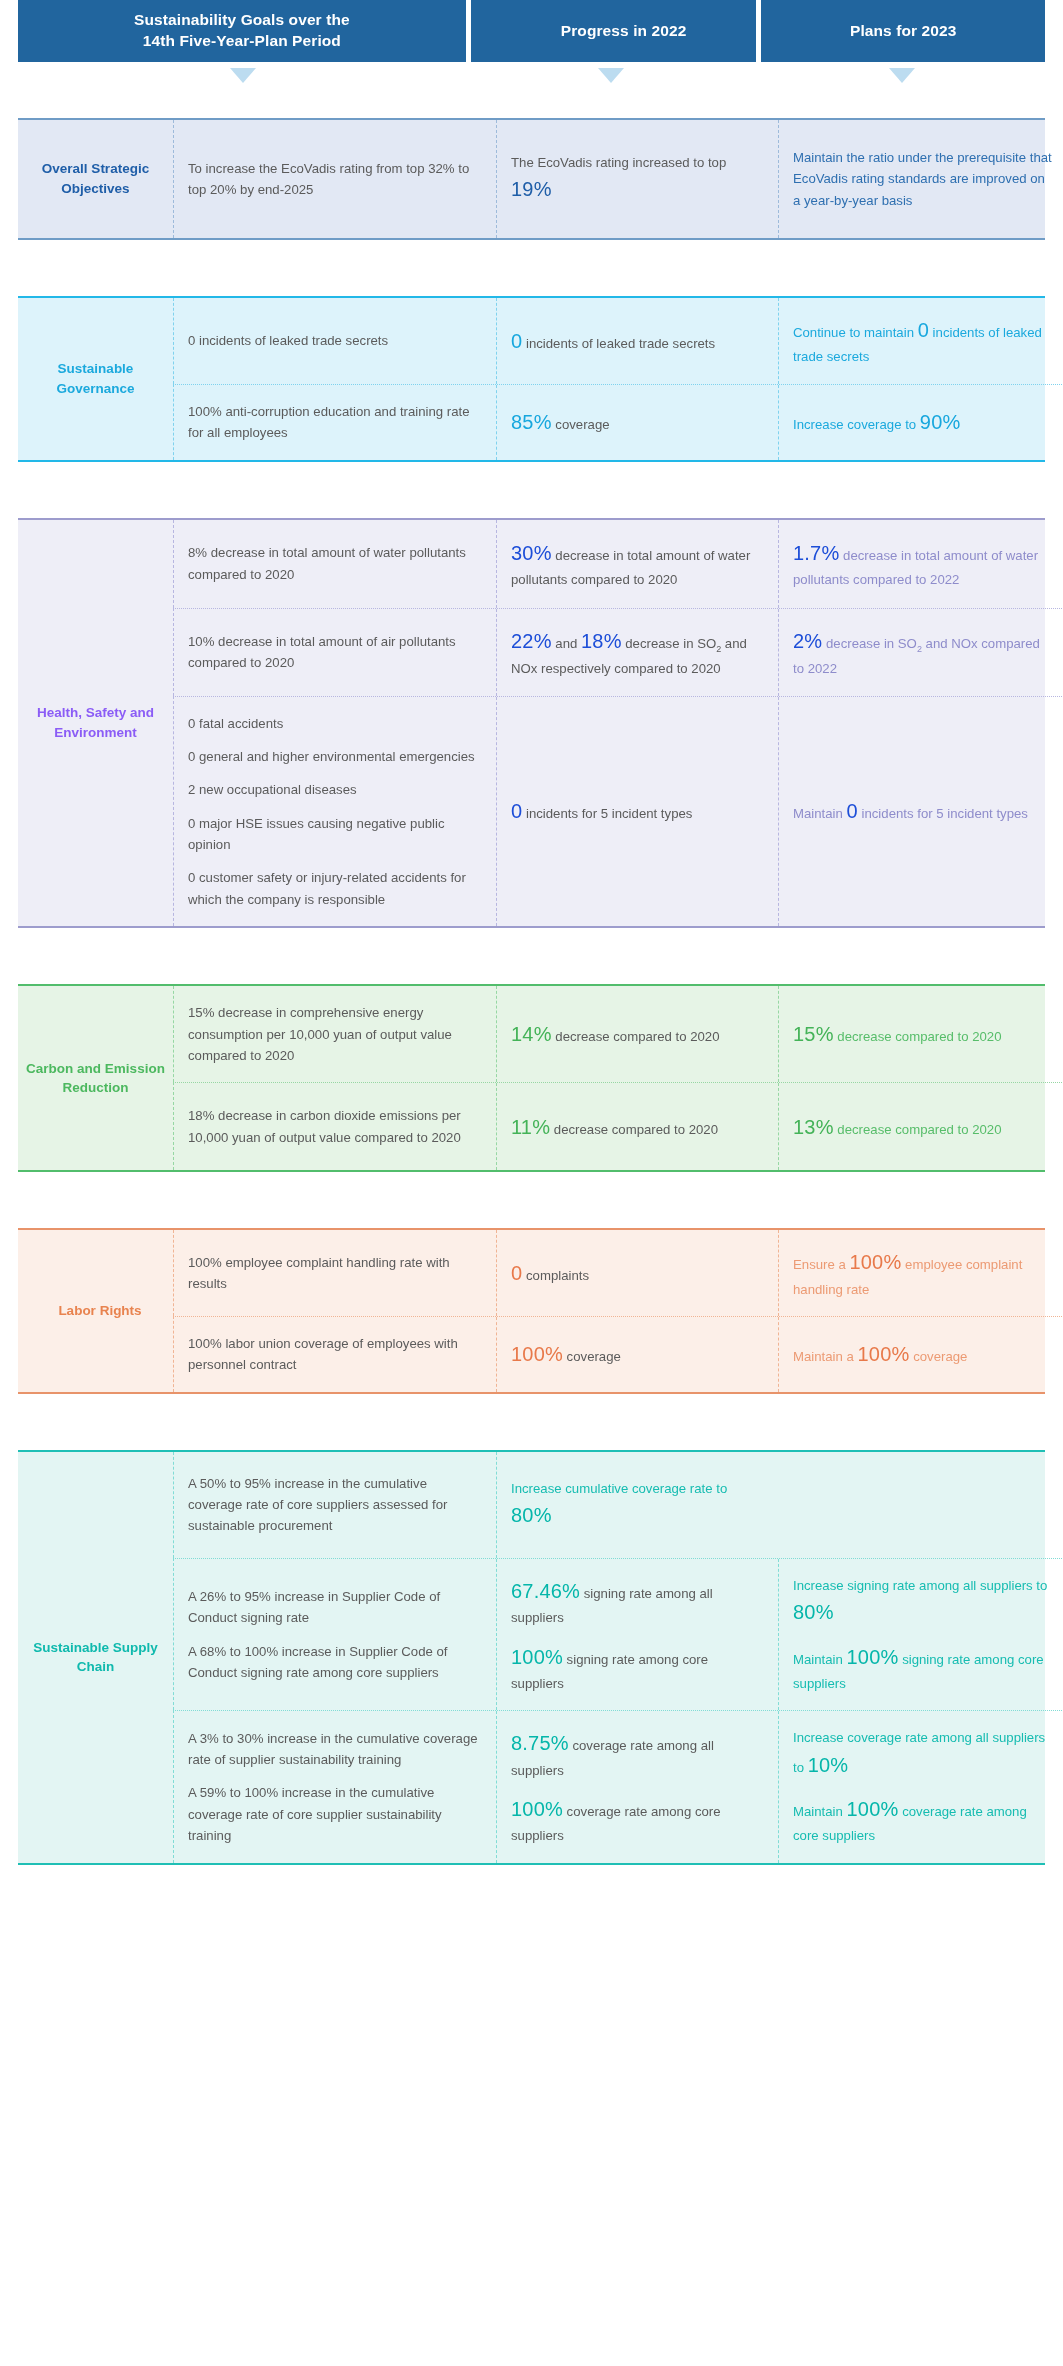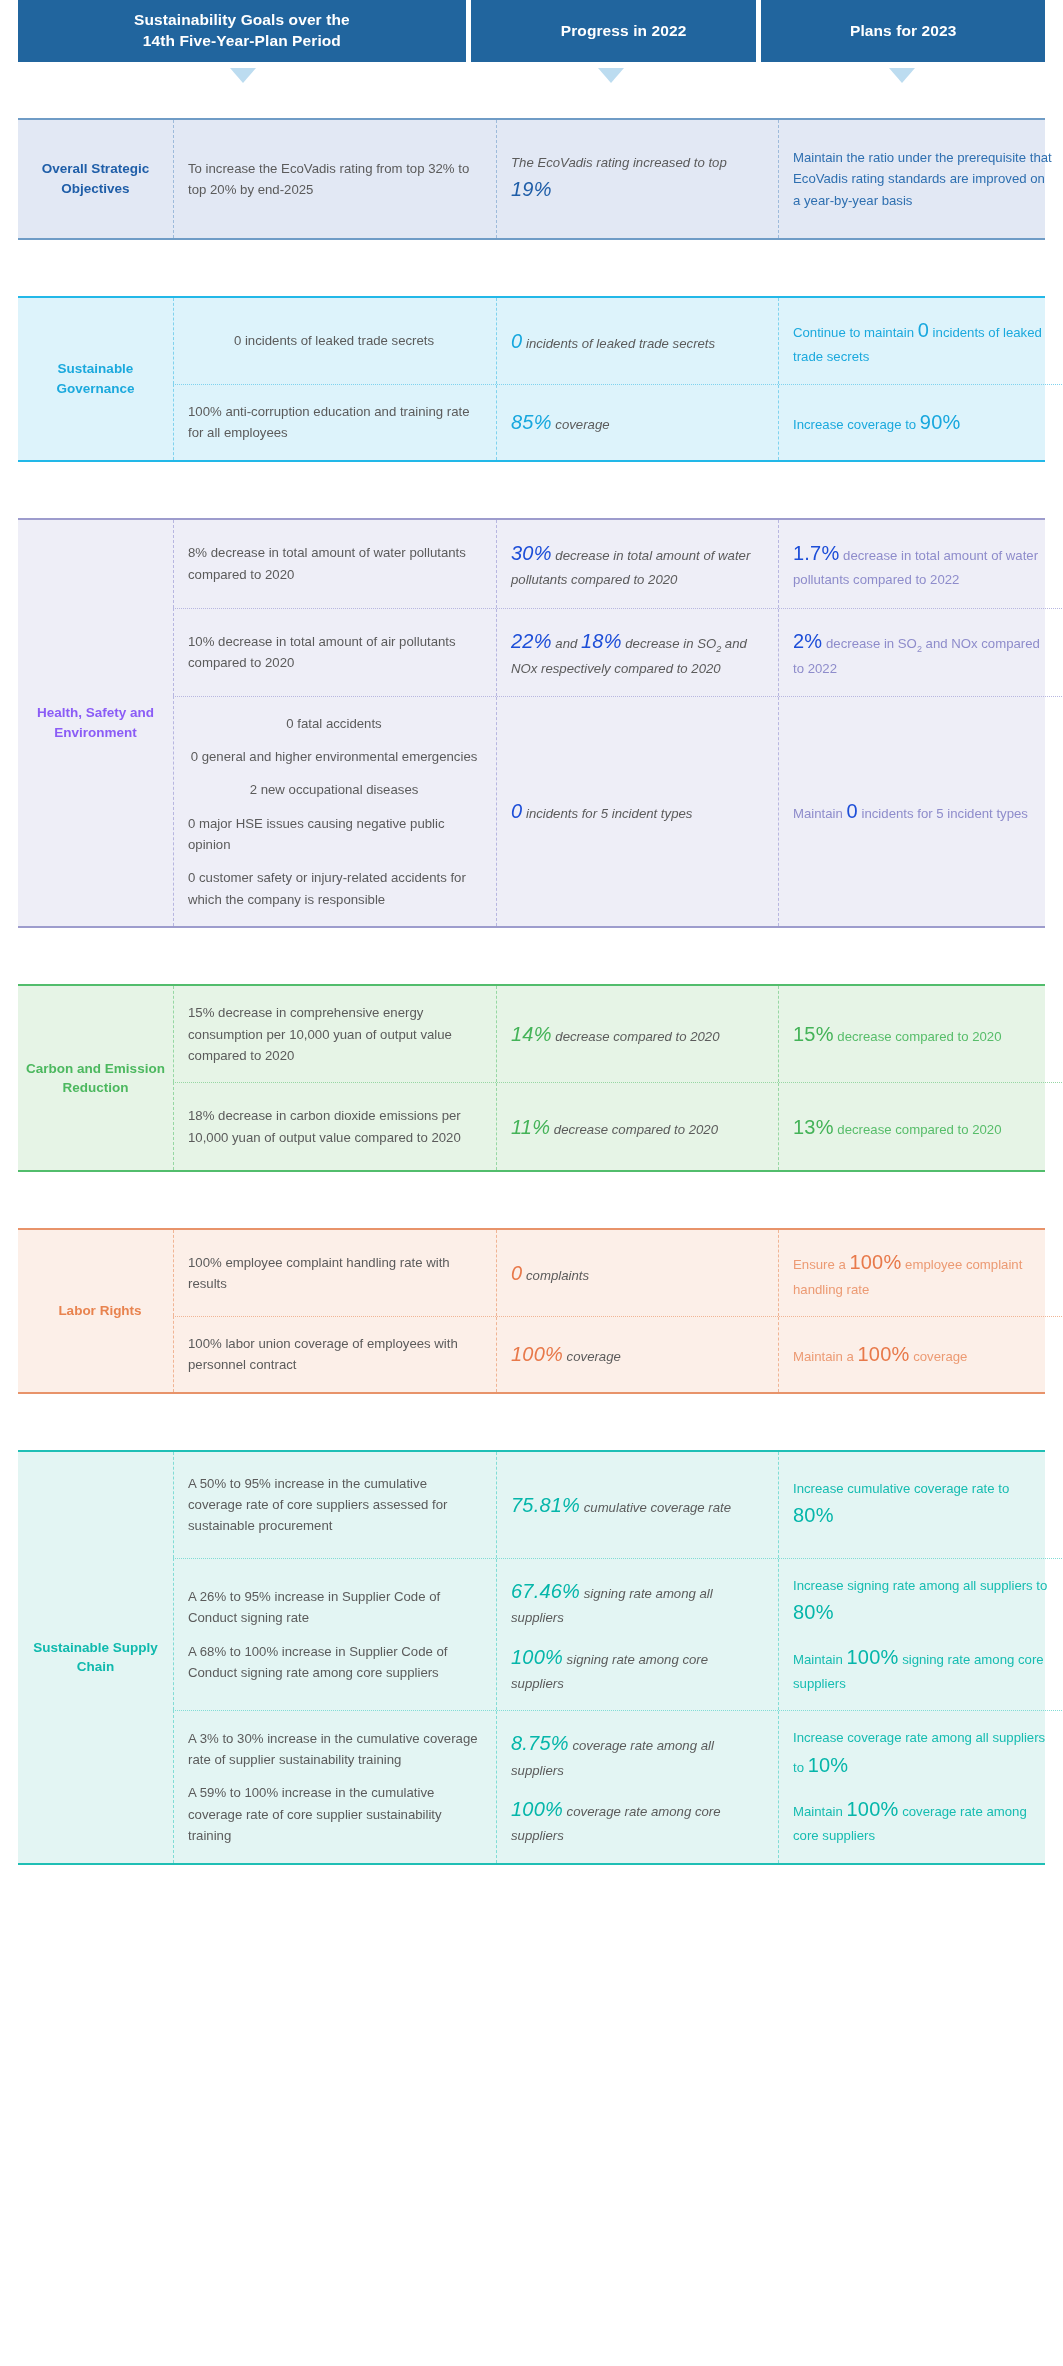--- a/index.html
+++ b/index.html
@@ -80,22 +80,22 @@
   .row + .row { border-top: 1px dotted #8fb3d6; }
   .cell {
     padding: 16px 16px 16px 14px;
     font-size: 13.2px;
     line-height: 1.62;
     color: #5b5b5b;
     display: flex;
     flex-direction: column;
     justify-content: center;
   }
-  .cell.goal   { width: 322px; flex: 0 0 322px; align-items: center; }
-  .cell.prog   { width: 282px; flex: 0 0 282px; border-left: 1px dashed #8fb3d6; font-style: italic; }
+  .cell.goal   { width: 322px; flex: 0 0 322px; }
+  .cell.prog   { width: 282px; flex: 0 0 282px; border-left: 1px dashed #8fb3d6; }
   .cell.plan   { width: 290px; flex: 0 0 290px; border-left: 1px dashed #8fb3d6; }
   .cell p + p { margin-top: 12px; }
   .big { font-size: 20px; font-weight: normal; letter-spacing: .2px; }
   .sub { font-size: 9px; vertical-align: sub; }
 
   
   .sec-overall { background:#e2e8f4; border-color:#6f9cc6; }
   .sec-overall .cat { color:#1f5ea8; }
   .sec-overall .row, .sec-overall .cell.prog, .sec-overall .cell.plan { border-color:#9dbada; }
   .sec-overall .cell.plan { color:#2e6fb0; }
@@ -317,23 +317,20 @@
 
 <div class="sec-spacer"></div>
 
 <div class="section sec-supply">
   <div class="cat">Sustainable Supply Chain</div>
   <div class="rows">
     <div class="row" style="min-height:106px">
       <div class="cell goal">
         <p>A 50% to 95% increase in the cumulative coverage rate of core suppliers assessed for sustainable procurement</p>
       </div>
-      <div class="cell prog">
-        <p><span class="big">75.81%</span><span> cumulative coverage rate</span></p>
-      </div>
       <div class="cell plan">
         <p><span>Increase cumulative coverage rate to </span><span class="big">80%</span></p>
       </div>
     </div>
     <div class="row" style="min-height:120px">
       <div class="cell goal">
         <p>A 26% to 95% increase in Supplier Code of Conduct signing rate</p>
         <p>A 68% to 100% increase in Supplier Code of Conduct signing rate among core suppliers</p>
       </div>
       <div class="cell prog">

